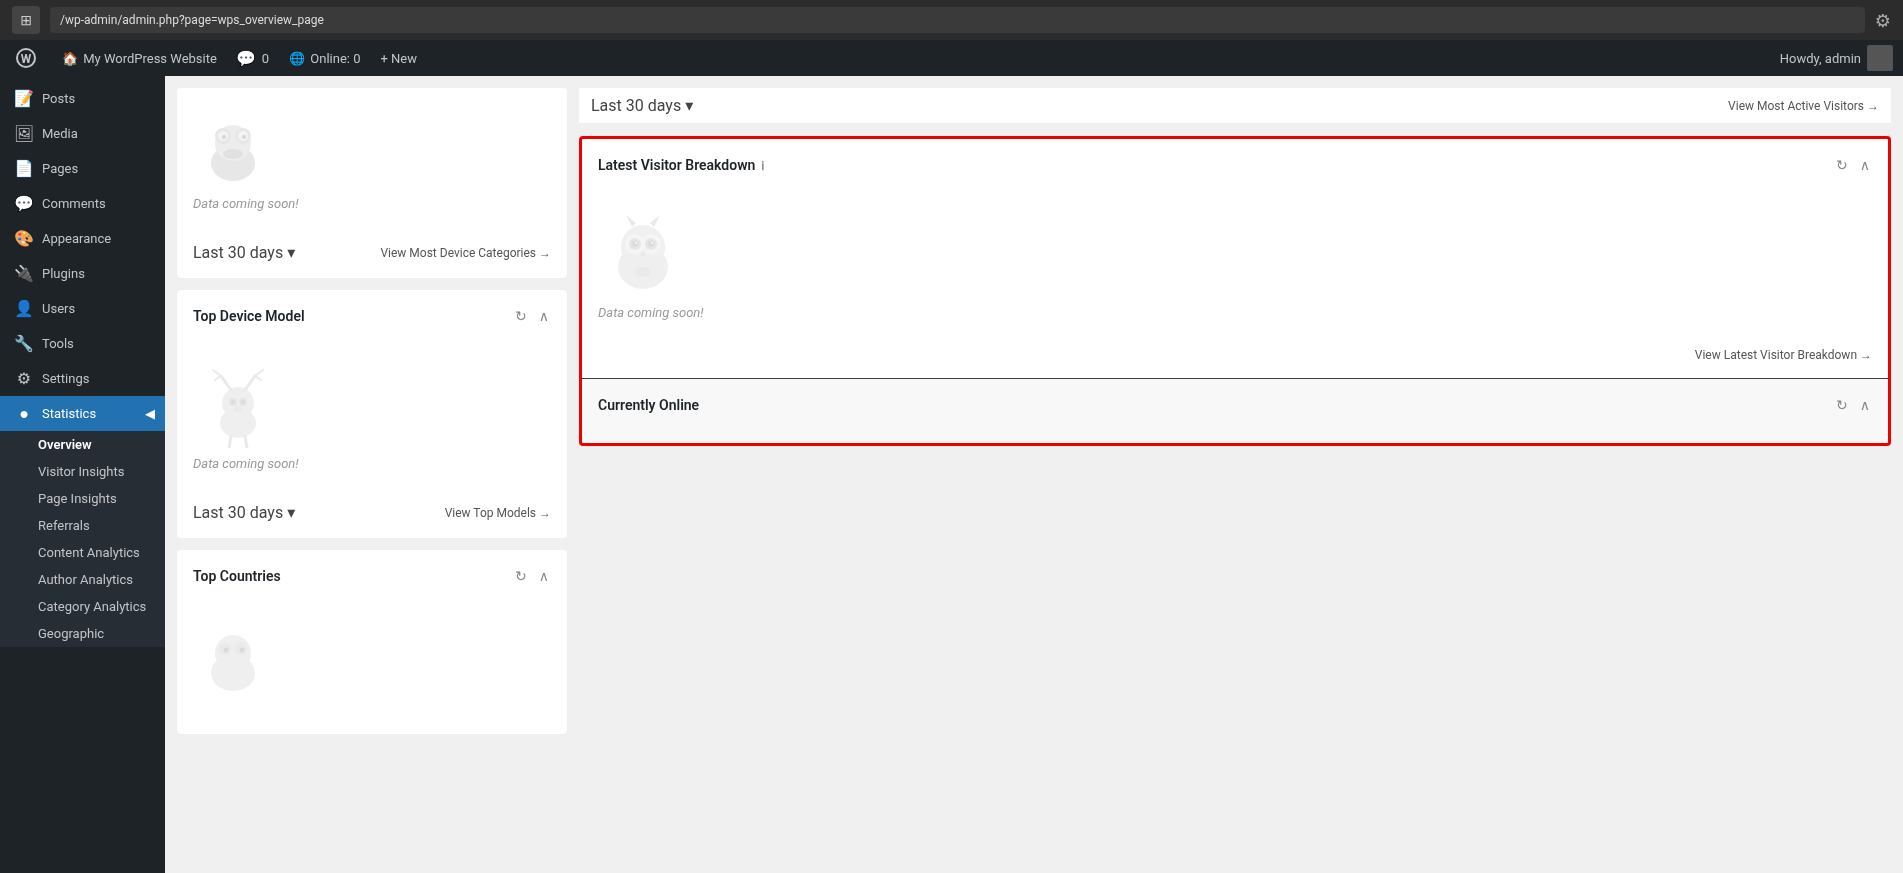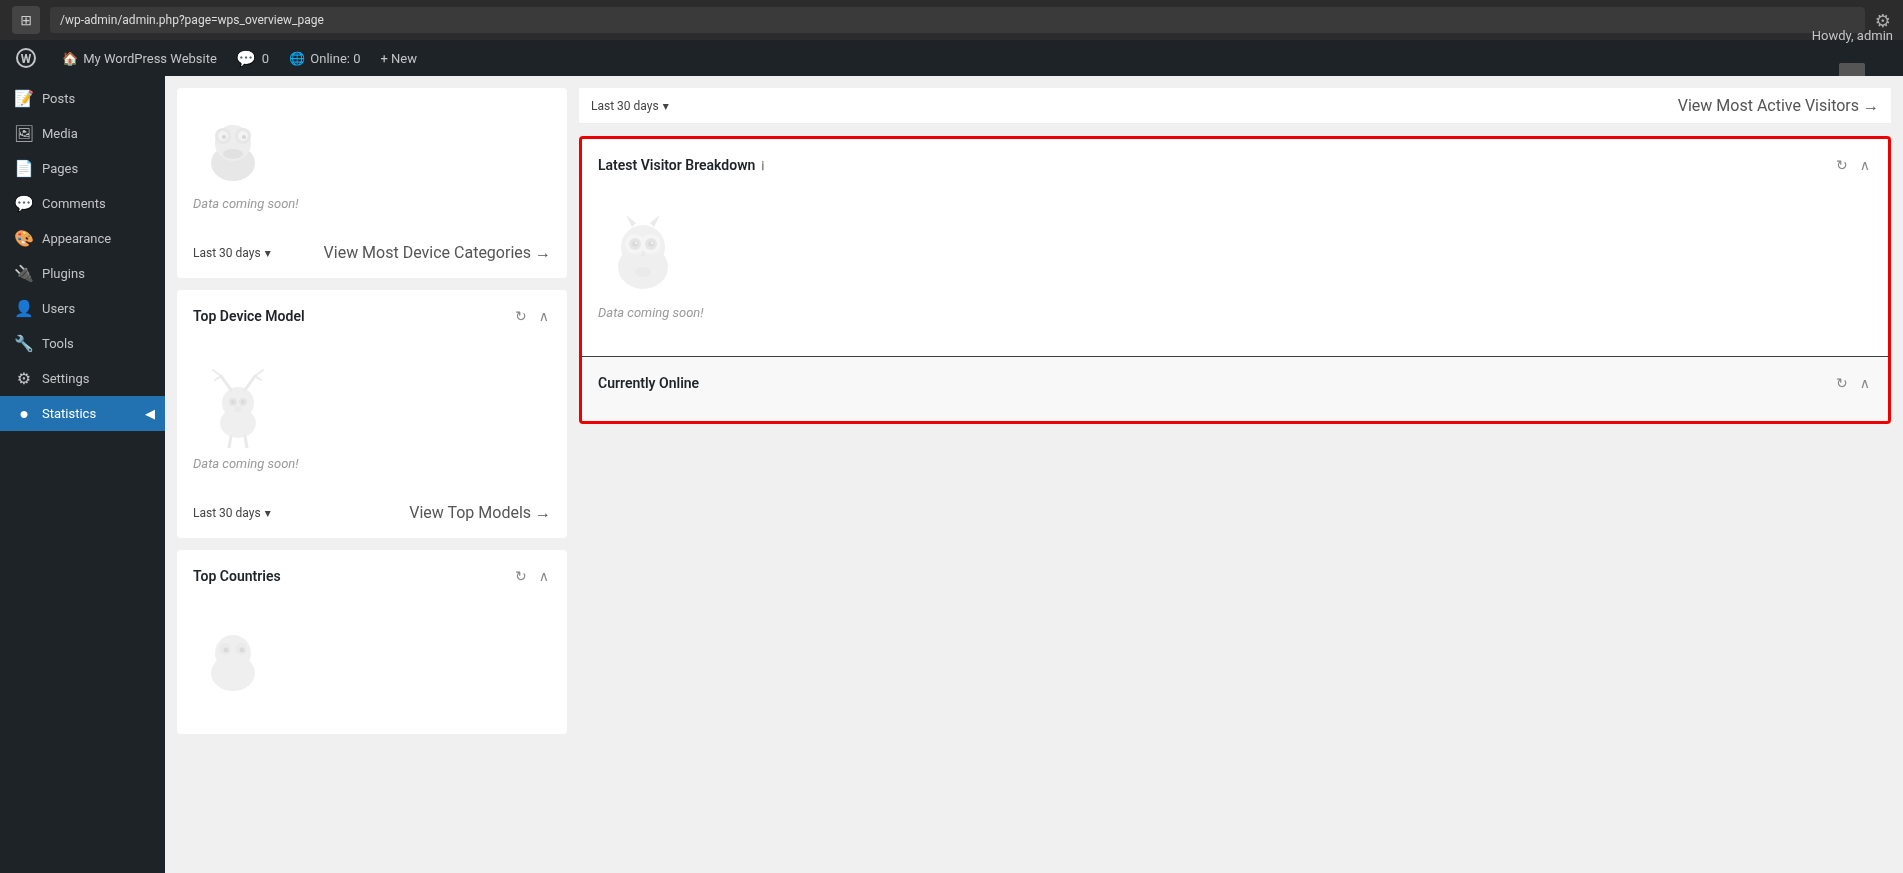--- a/index.html
+++ b/index.html
@@ -75,21 +75,21 @@
     }
     .admin-bar-right {
       display: flex; align-items: center;
       margin-left: auto;
       padding-right: 0;
     }
     .howdy-text {
       color: #c3c4c7;
       padding: 0 10px;
       font-size: 13px;
-      display: flex; align-items: center; gap: 20px; flex-direction: column;
+      display: flex; align-items: center; gap: 6px;
     }
     .avatar-placeholder {
       width: 26px; height: 26px;
       background: #555;
       border-radius: 2px;
       display: inline-block;
     }
     .bubble-icon { font-size: 16px; }
 
     
@@ -200,24 +200,24 @@
       background: none; border: none; cursor: pointer;
       color: #888; font-size: 14px; padding: 2px;
     }
 
     .card-footer {
       display: flex; justify-content: space-between; align-items: center;
       margin-top: 12px;
     }
     .date-select {
       display: flex; align-items: center; gap: 4px;
-      font-size: 12px; color: #444; cursor: pointer;
+      font-size: 16px; color: #444; cursor: pointer;
     }
     .view-link {
-      font-size: 16px; color: #555; cursor: pointer; text-decoration: none;
+      font-size: 12px; color: #555; cursor: pointer; text-decoration: none;
       white-space: nowrap;
     }
 
     .empty-state {
       display: flex; flex-direction: column; justify-content: center;
       padding: 20px 0;
     }
     .empty-state-text {
       color: #999; font-style: italic; font-size: 13px; margin-top: 8px;
     }
@@ -351,20 +351,30 @@
       <li class="sidebar-item">
         <span class="menu-icon">⚙</span>
         <span>Settings</span>
       </li>
       <li class="sidebar-item active">
         <span class="menu-icon" style="color:#fff;">●</span>
         <span>Statistics</span>
         <span style="margin-left:auto; color:#fff;">◀</span>
       </li>
     </ul>
+    <ul class="sidebar-submenu">
+      <li class="sidebar-sub-item active">Overview</li>
+      <li class="sidebar-sub-item">Visitor Insights</li>
+      <li class="sidebar-sub-item">Page Insights</li>
+      <li class="sidebar-sub-item">Referrals</li>
+      <li class="sidebar-sub-item">Content Analytics</li>
+      <li class="sidebar-sub-item">Author Analytics</li>
+      <li class="sidebar-sub-item">Category Analytics</li>
+      <li class="sidebar-sub-item">Geographic</li>
+    </ul>
   </nav>
 
   <div class="content-area">
     <div class="columns-layout">
 
       <div class="left-column">
 
         <div class="card" style="padding-top:0;">
           <div class="empty-state">
 
@@ -495,20 +505,23 @@
                 <circle cx="53" cy="37" r="3" fill="#888"></circle>
                 <circle cx="38" cy="36" r="1" fill="#eee"></circle>
                 <circle cx="54" cy="36" r="1" fill="#eee"></circle>
 
                 <polygon points="45,43 42,49 48,49" fill="#bbb"></polygon>
 
                 <ellipse cx="45" cy="65" rx="8" ry="5" fill="#bbb"></ellipse>
               </svg>
               <span class="empty-state-text">Data coming soon!</span>
             </div>
+            <div style="display:flex; justify-content:flex-end; margin-top:8px;">
+              <a class="view-link">View Latest Visitor Breakdown →</a>
+            </div>
           </div>
 
           <div class="right-panel-section">
             <div class="card-header">
               <span class="card-title">Currently Online</span>
               <div class="card-actions">
                 <button class="card-action-btn">↻</button>
                 <button class="card-action-btn">∧</button>
               </div>
             </div>

